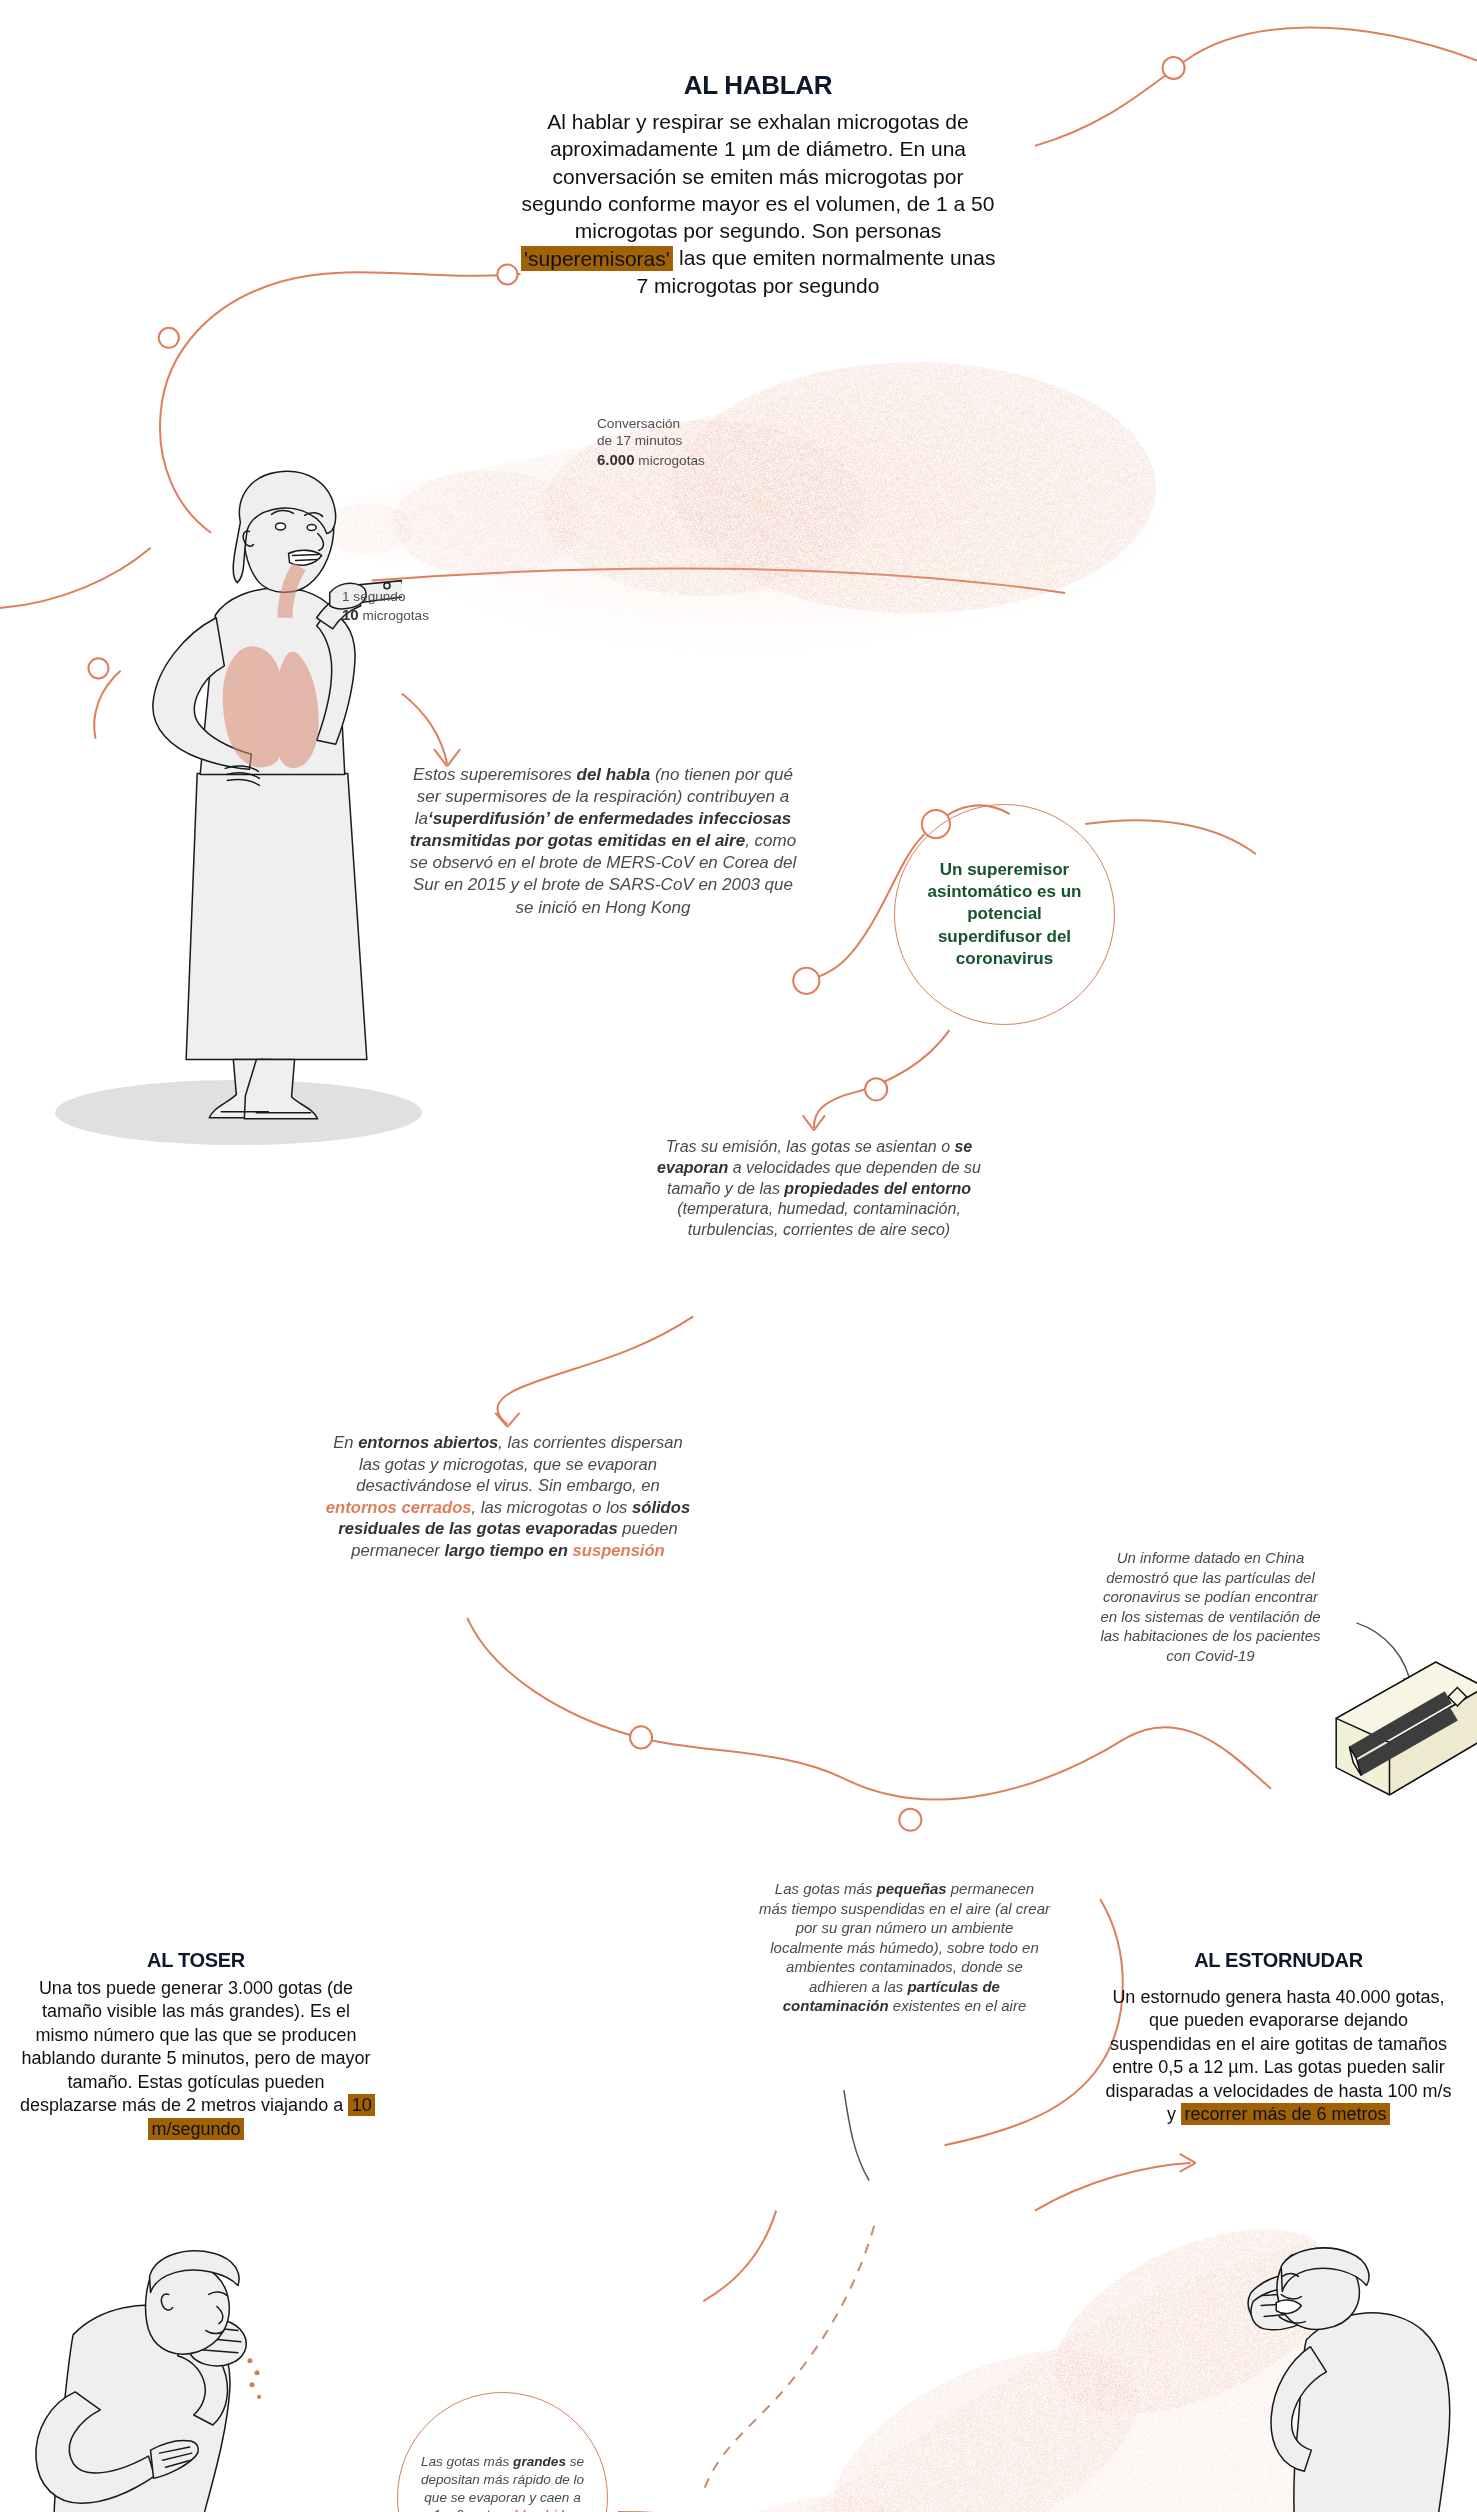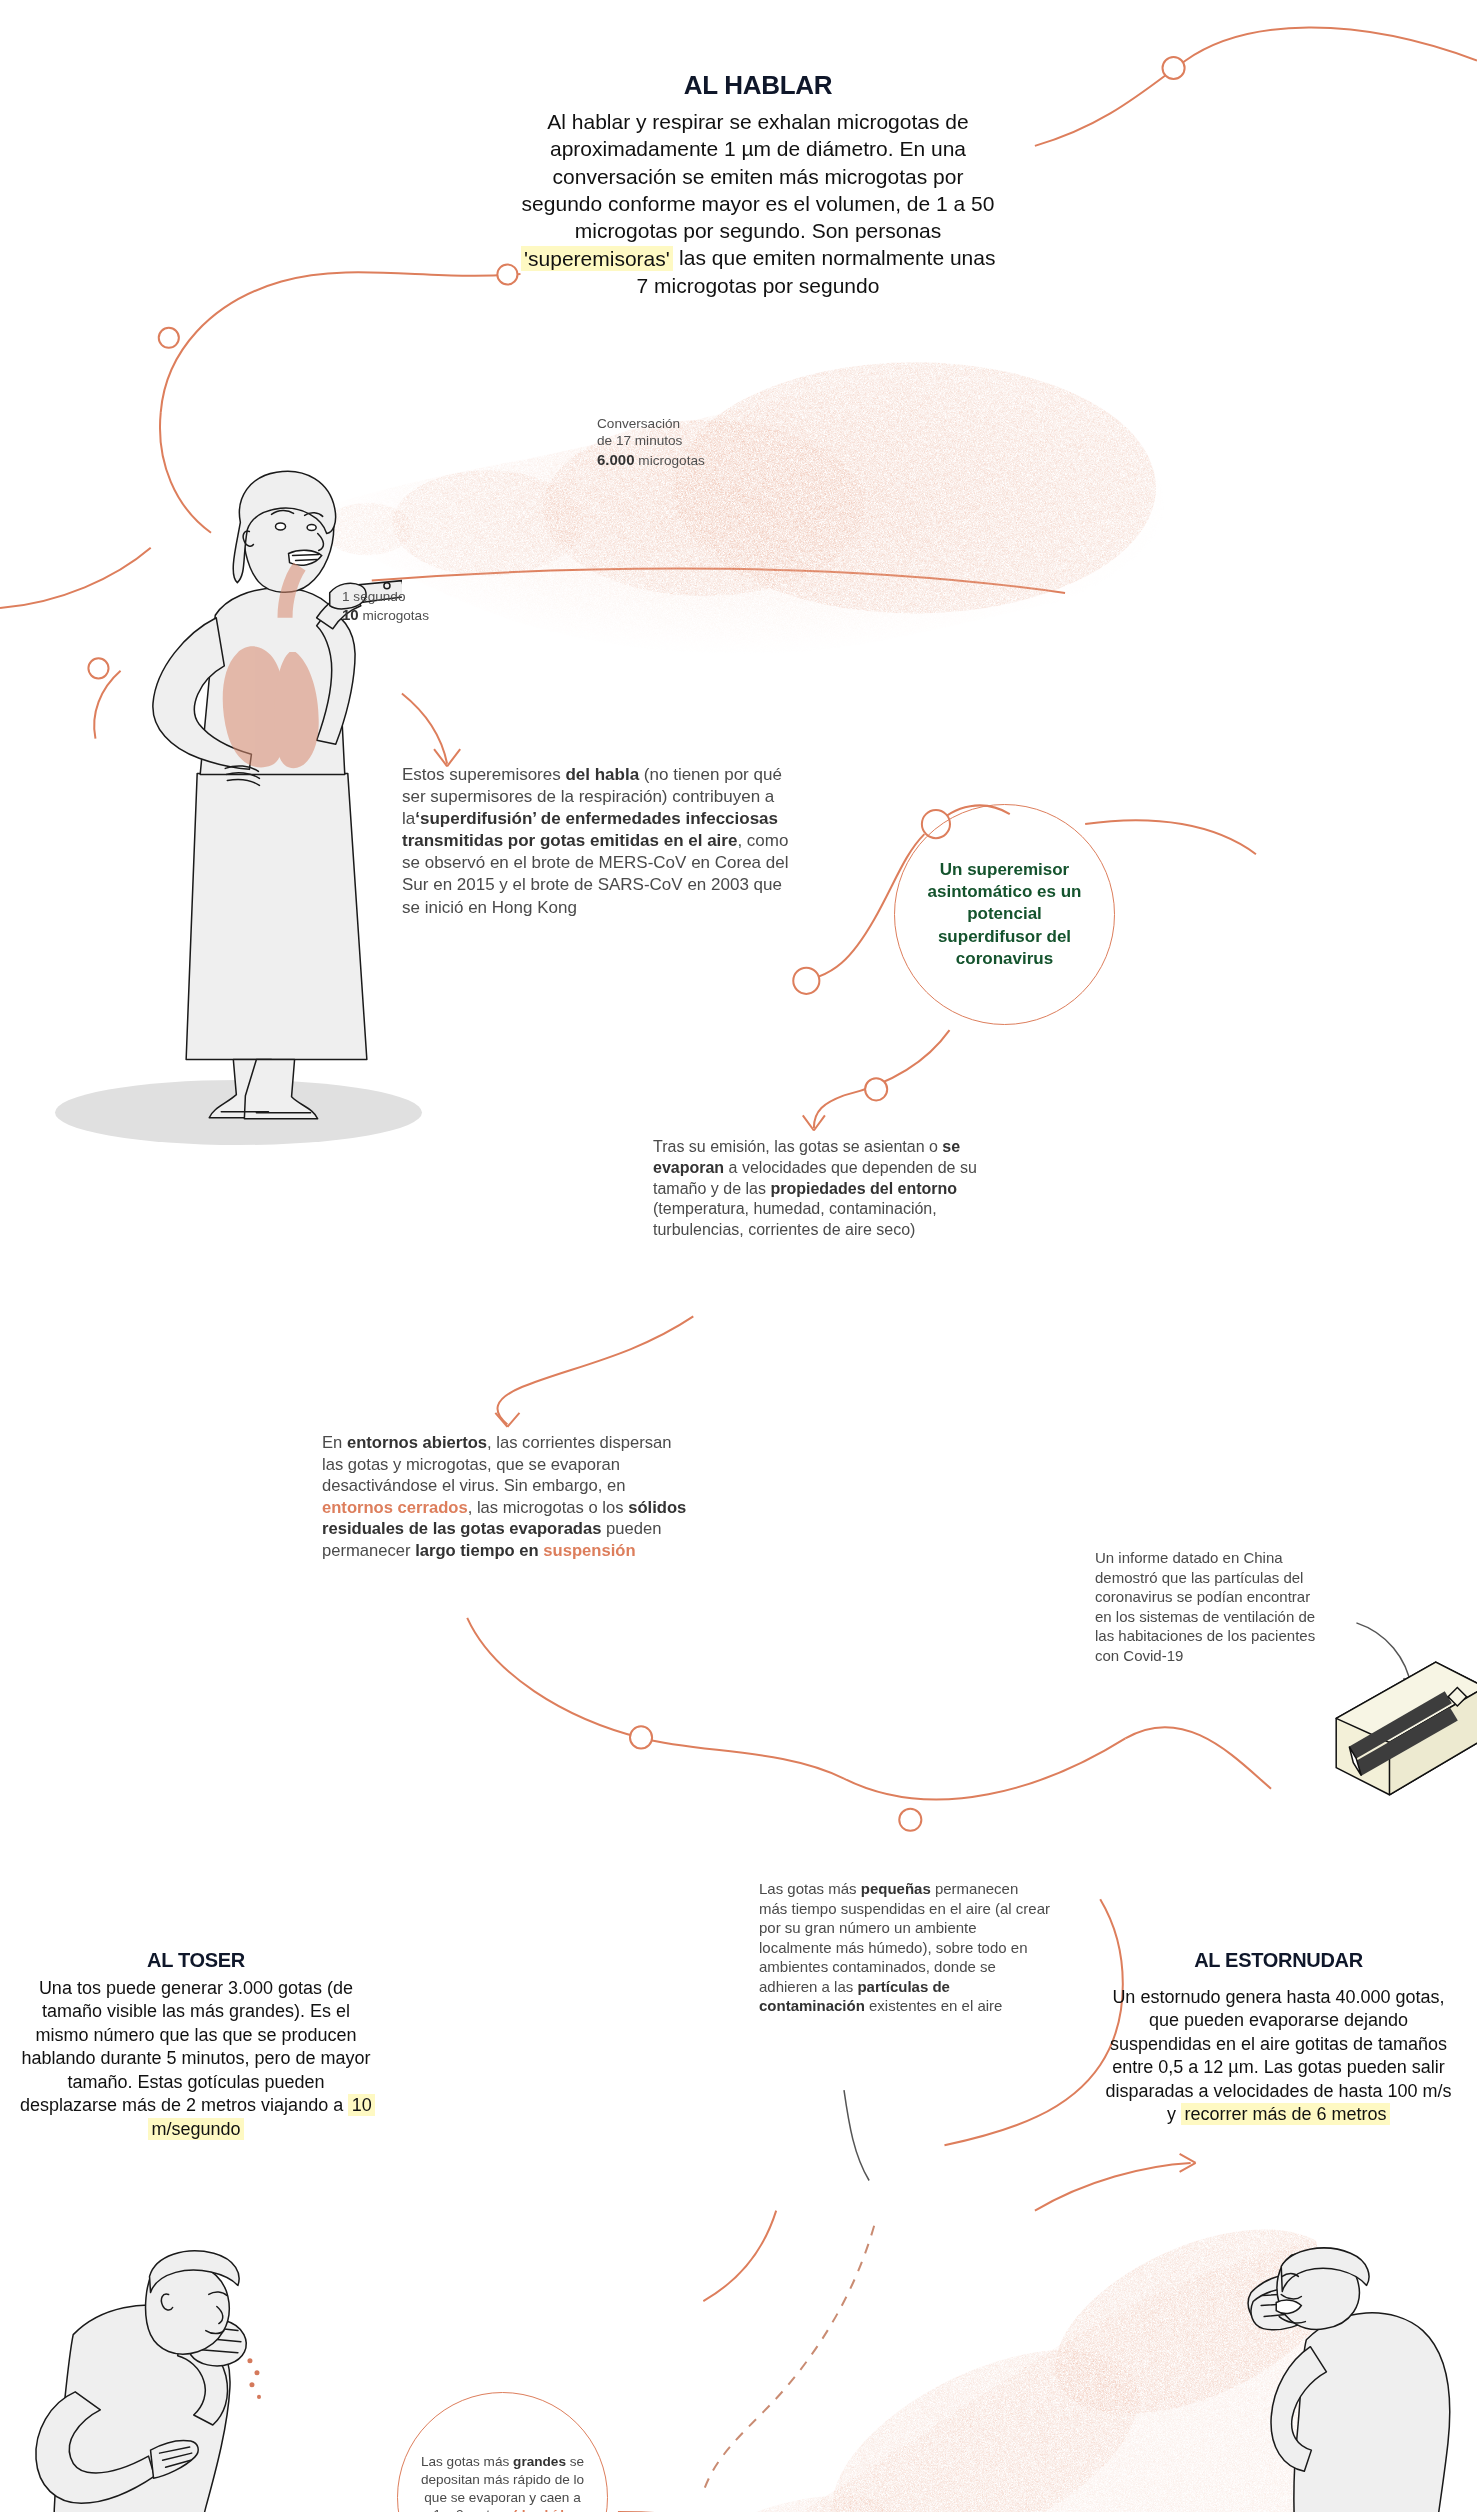--- a/index.html
+++ b/index.html
@@ -25,29 +25,31 @@
     letter-spacing:-0.3px;
     text-align:center;
   }
   .body-dark{
     color:#111111;
     text-align:center;
     line-height:1.30;
   }
   .body-grey{
     color:#4a4a4a;
+    text-align:center;
     line-height:1.30;
+    font-style:italic;
   }
   .small-grey{
     color:#4f4f4f;
     line-height:1.28;
   }
   b.bk{font-weight:bold;color:#333333;}
   .hl{
-    background:#fef9c3;
+    background:#a16207;
     padding:0.5px 3.5px 1.5px 3.5px;
     box-decoration-break:clone;
     -webkit-box-decoration-break:clone;
   }
   .org-b{color:#dd7e5c;font-weight:bold;}
 
   
   .circle-callout{
     border:1.5px solid #dd7e5c;
     border-radius:50%;

